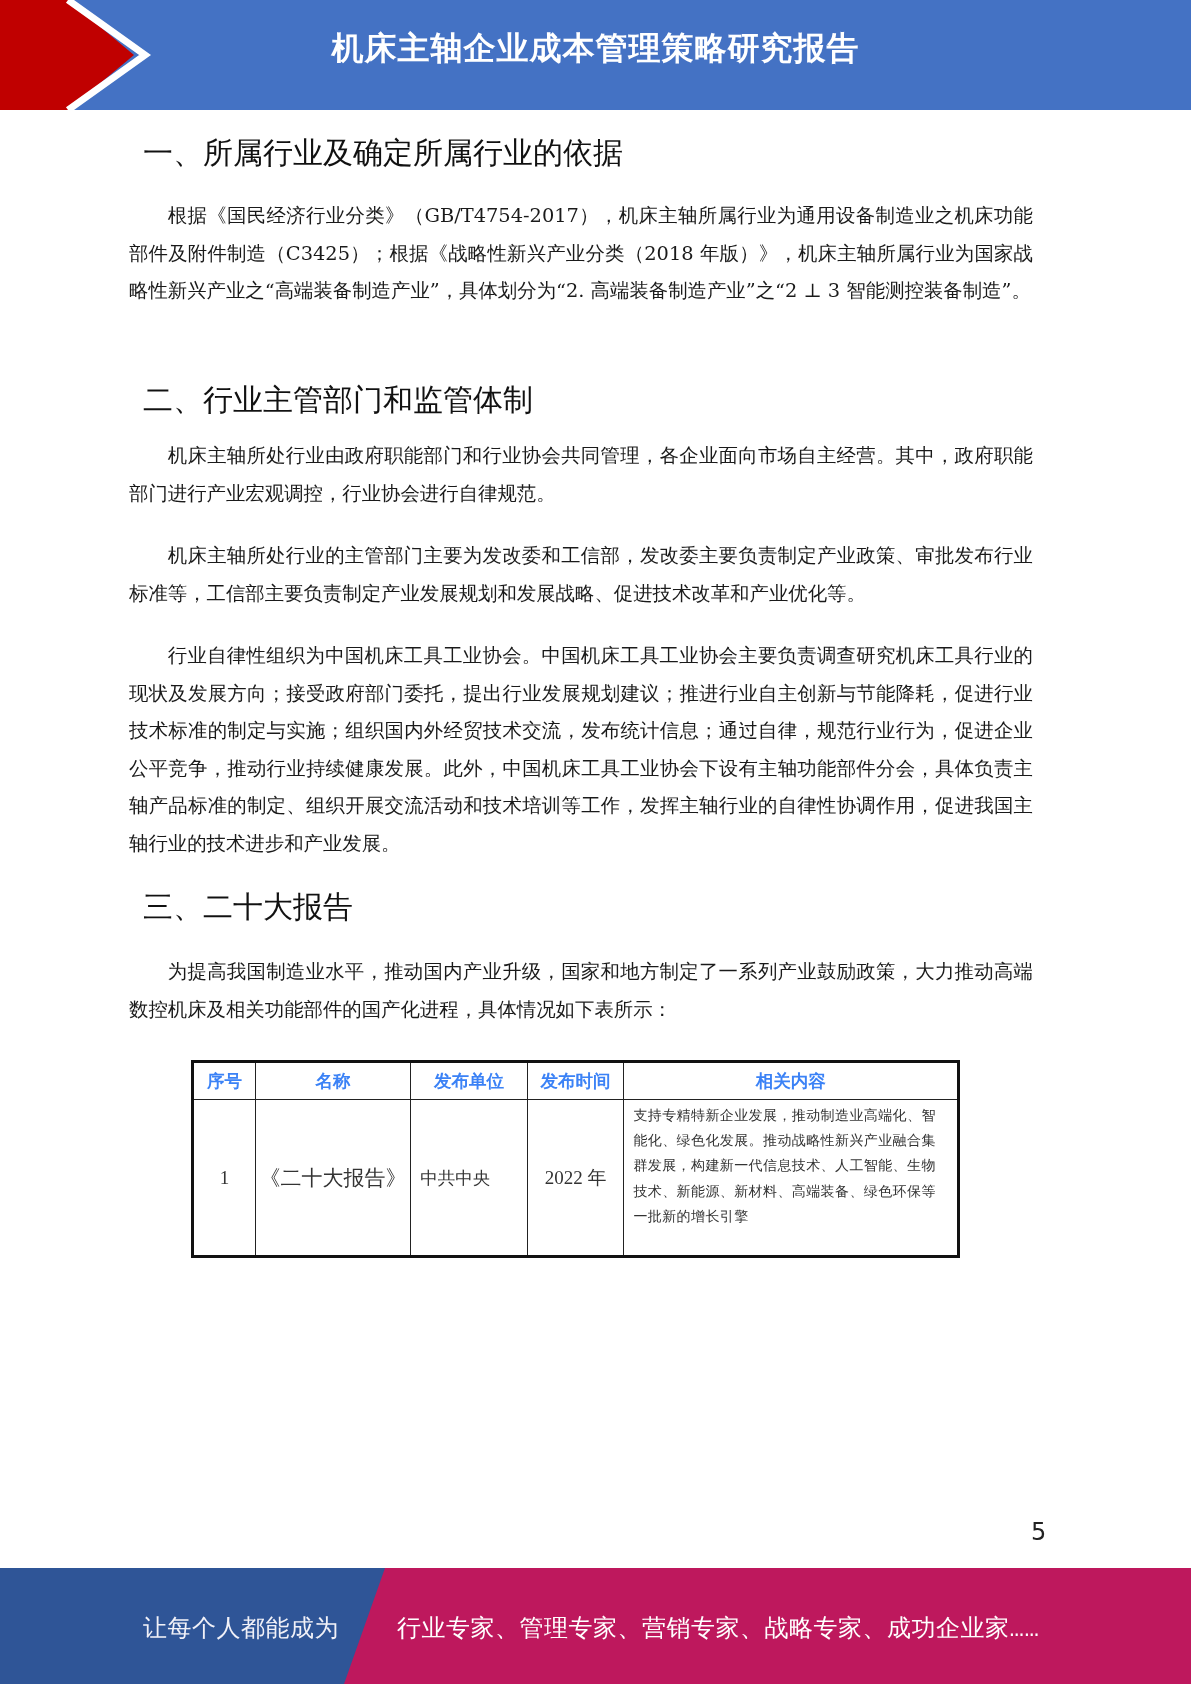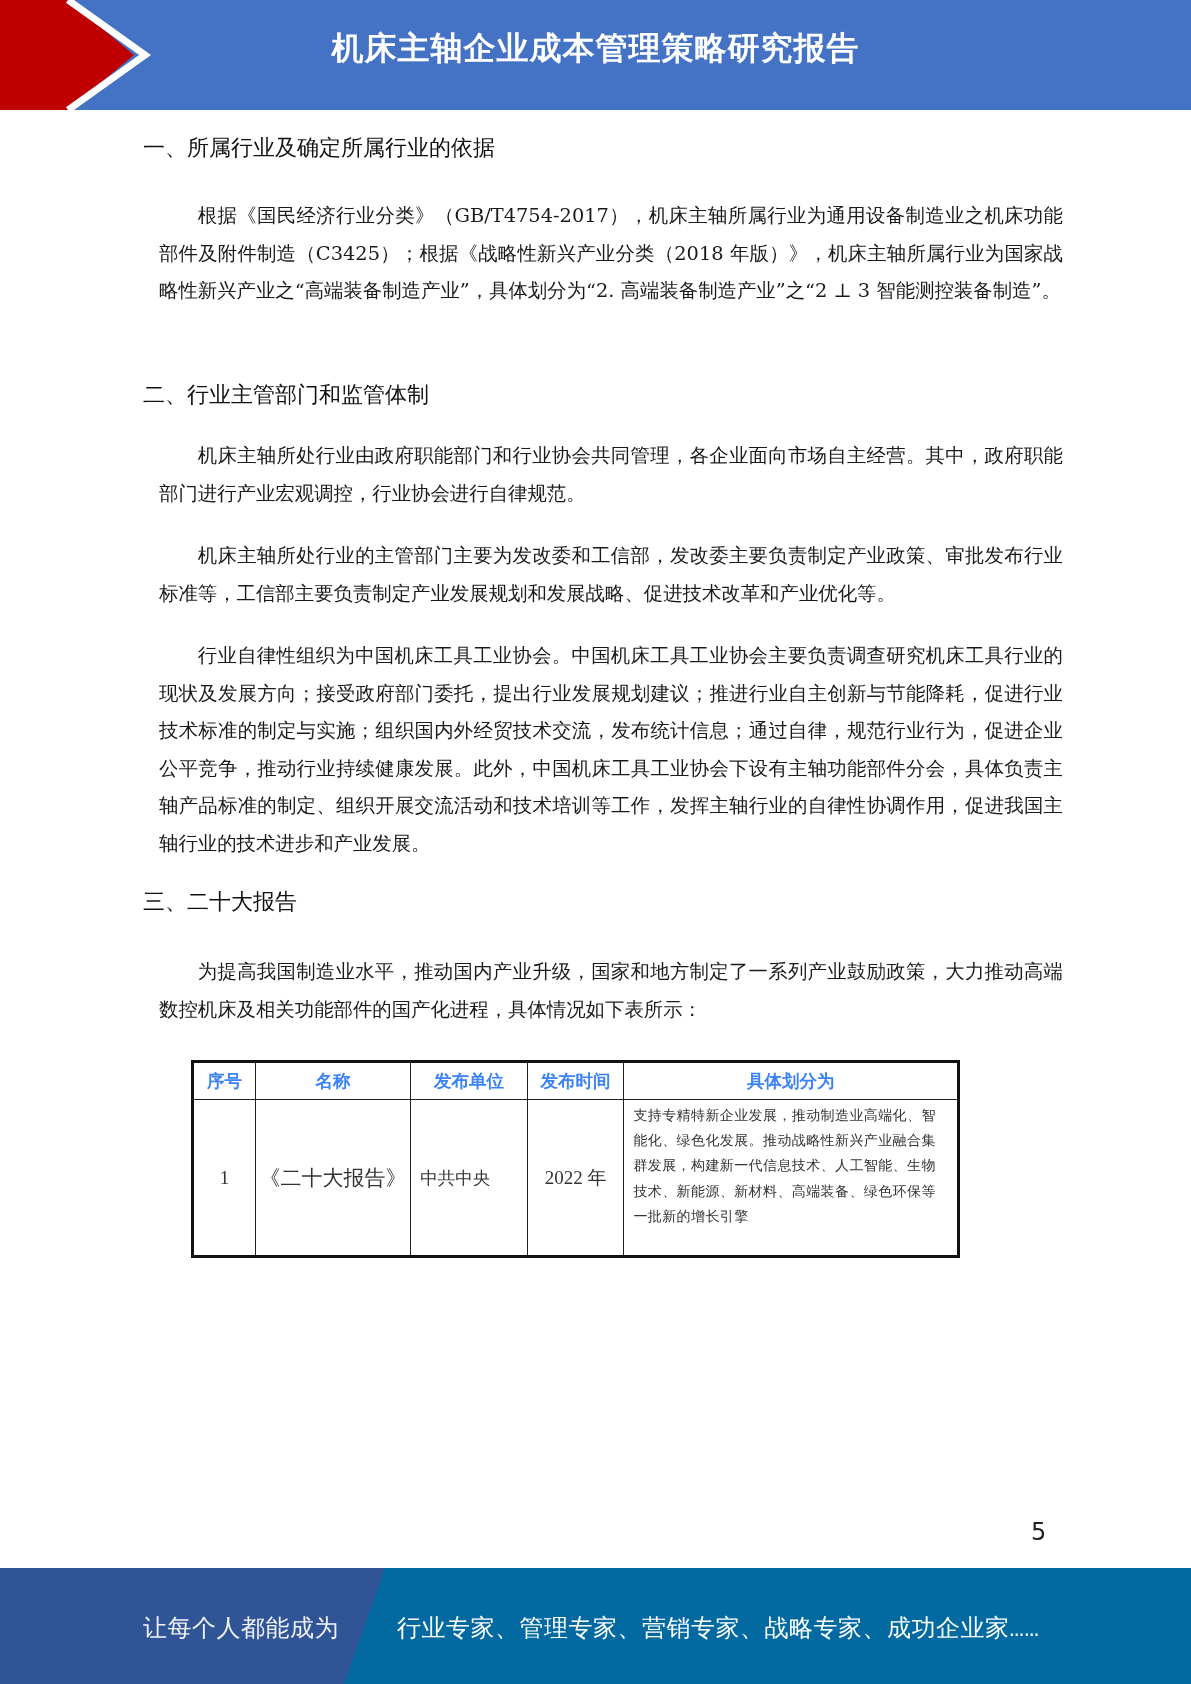--- a/index.html
+++ b/index.html
@@ -27,27 +27,27 @@
       font-family: "DejaVu Sans", sans-serif;
       font-weight: bold;
       font-size: 32px;
       letter-spacing: 1px;
       color: #ffffff;
     }
     
     .section-heading {
       position: absolute; left: 143px;
       font-family: "DejaVu Sans", sans-serif;
-      font-size: 22px;
+      font-size: 30px;
       color: #111;
       margin: 0;
       font-weight: normal;
     }
     .para {
-      position: absolute; left: 159px; width: 904px;
+      position: absolute; left: 129px; width: 904px;
       font-size: 19.4px;
       line-height: 37.5px;
       text-indent: 2em;
       margin: 0;
       text-align: justify;
       color: #1a1a1a;
     }
     
     .policy-table {
       position: absolute; left: 191px; top: 1060px;
@@ -88,21 +88,21 @@
     .page-number {
       position: absolute; left: 1031px; top: 1518px;
       font-family: "DejaVu Sans", sans-serif;
       font-size: 24px;
       color: #222;
     }
     
     .footer {
       position: absolute; left: 0; top: 1568px;
       width: 1191px; height: 116px;
-      background: #0369a1;
+      background: #be185d;
     }
     .footer svg.footer-blue { position: absolute; left: 0; top: 0; }
     .footer-left {
       position: absolute; left: 143px; top: 44px;
       font-family: "DejaVu Serif", serif;
       font-size: 24px;
       color: #f1f1f8;
       letter-spacing: 0.5px;
     }
     .footer-right {
@@ -143,21 +143,21 @@
     <col style="width:117px">
     <col style="width:97px">
     <col style="width:336px">
   </colgroup>
   <thead>
     <tr>
       <th>序号</th>
       <th>名称</th>
       <th>发布单位</th>
       <th>发布时间</th>
-      <th>具体划分为</th>
+      <th>相关内容</th>
     </tr>
   </thead>
   <tbody>
     <tr>
       <td class="year">1</td>
       <td class="name">《二十大报告》</td>
       <td class="org">中共中央</td>
       <td class="year">2022 年</td>
       <td class="content">支持专精特新企业发展，推动制造业高端化、智能化、绿色化发展。推动战略性新兴产业融合集群发展，构建新一代信息技术、人工智能、生物技术、新能源、新材料、高端装备、绿色环保等一批新的增长引擎</td>
     </tr>

